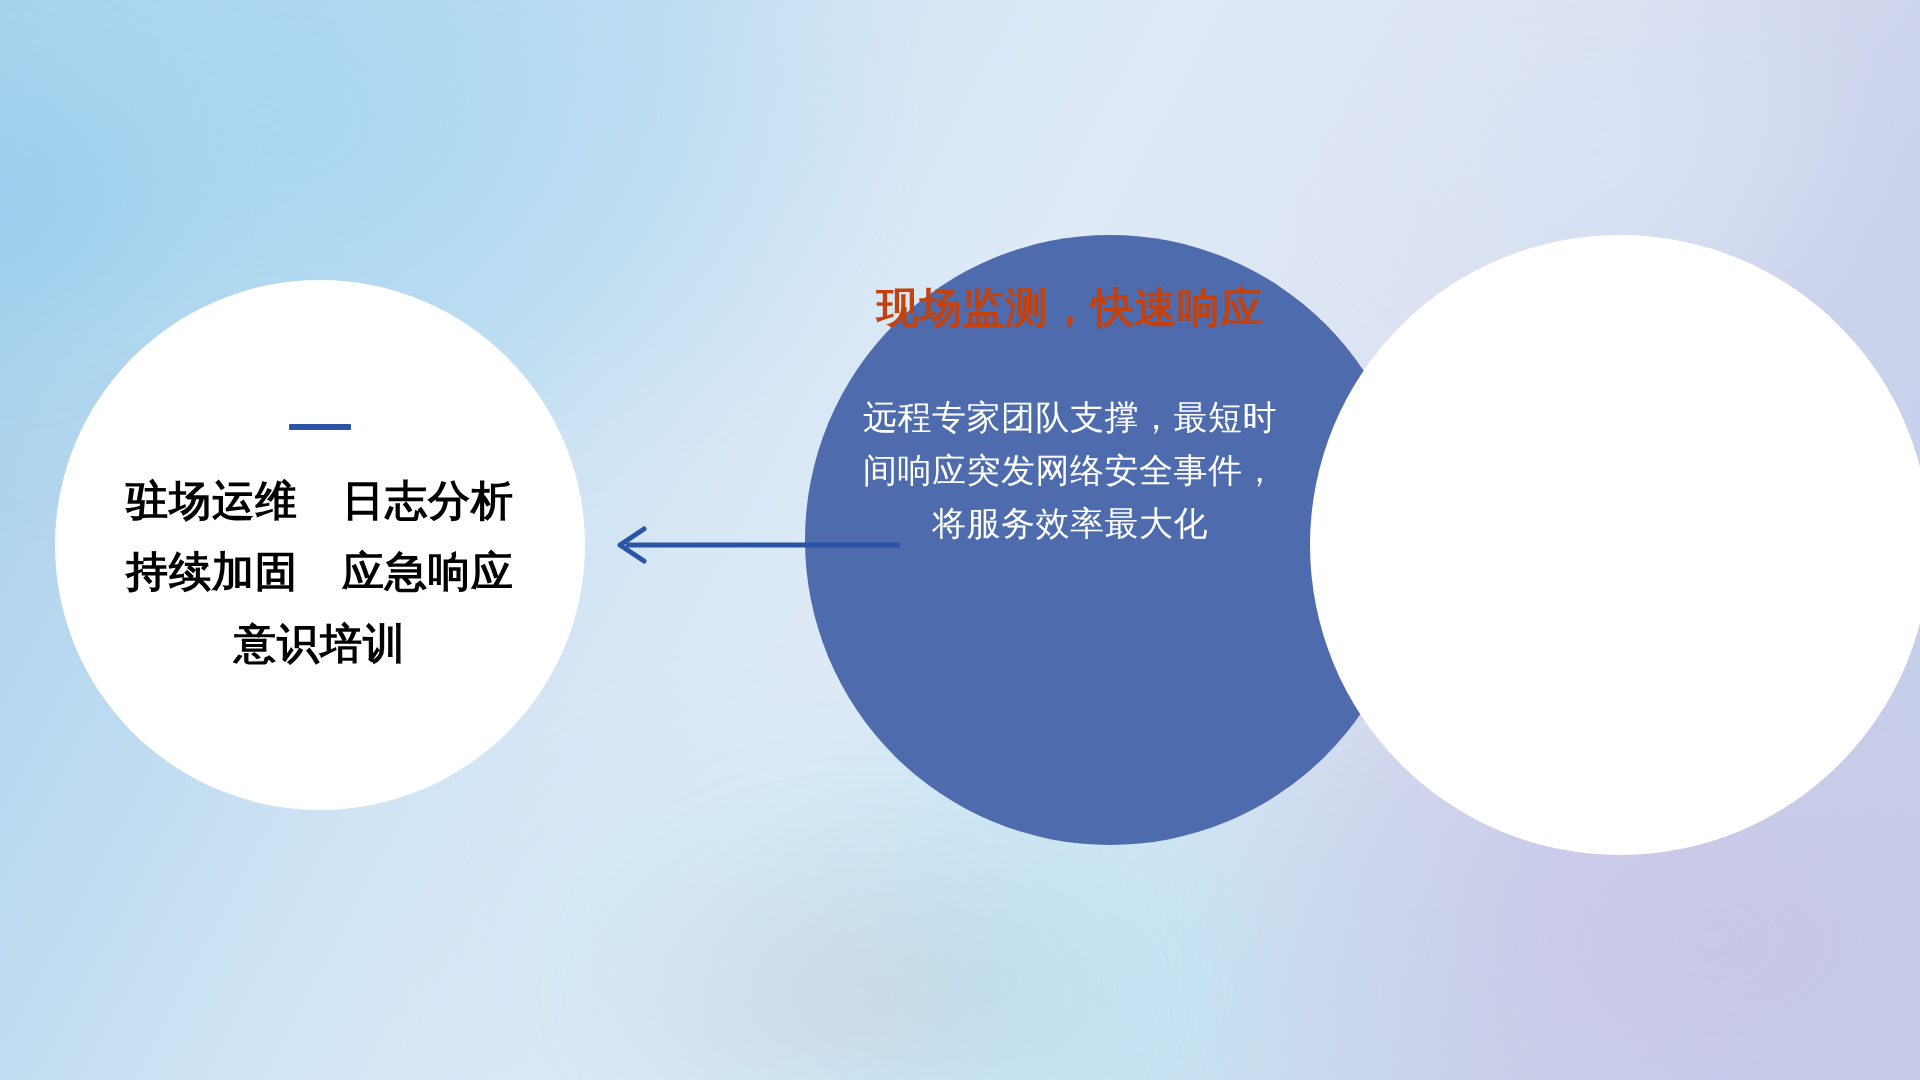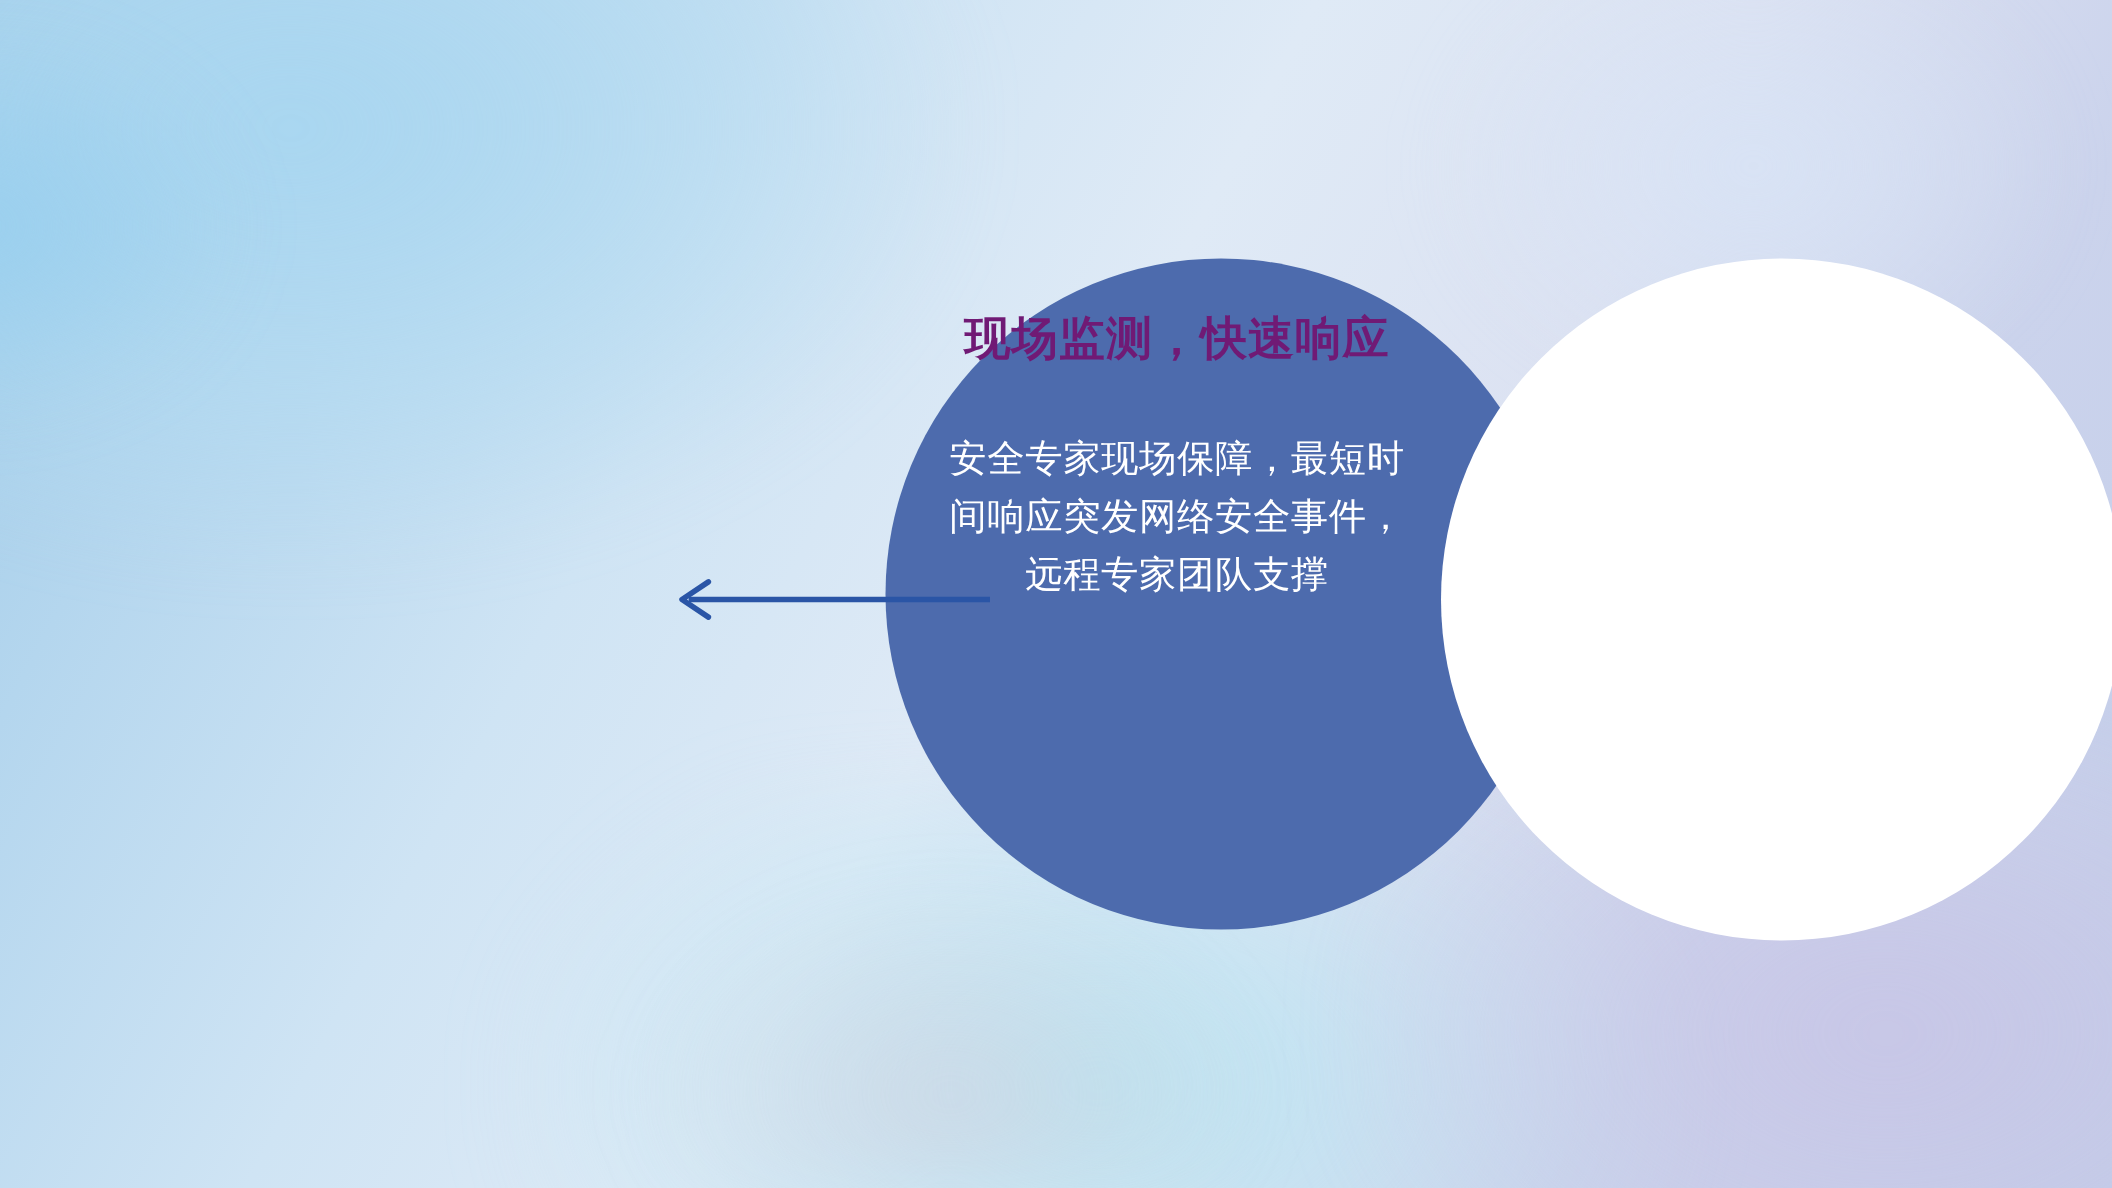--- a/index.html
+++ b/index.html
@@ -167,21 +167,21 @@
 
   
   .mid-content {
     position: absolute;
     left: 855px;
     top: 285px;
     width: 430px;
     text-align: center;
   }
   .mid-title {
-    color: #701a75;
+    color: #c2410c;
     font-weight: 700;
     font-size: 42px;
     line-height: 1.1;
     letter-spacing: 1px;
     white-space: nowrap;
   }
   .mid-body {
     margin-top: 60px;
     color: #ffffff;
     font-weight: 400;
@@ -234,24 +234,40 @@
   <div class="bg-glow-d"></div>
   <div class="bg-glow-e"></div>
   <div class="bg-glow-b"></div>
   <div class="bg-glow-f"></div>
   <div class="bg-glow-c"></div>
 
   <div class="circle circle-middle"></div>
 
   <div class="circle circle-right"></div>
 
+  <div class="circle circle-left">
+    <div class="divider-dash"></div>
+    <div class="left-lines">
+      <div class="left-line">
+        <span>驻场运维</span>
+        <span>日志分析</span>
+      </div>
+      <div class="left-line">
+        <span>持续加固</span>
+        <span>应急响应</span>
+      </div>
+      <div class="left-line single">
+        <span>意识培训</span>
+      </div>
+    </div>
+  </div>
 
   <div class="mid-content">
     <div class="mid-title">现场监测，快速响应</div>
-    <div class="mid-body">安全专家现场保障，最短时间响应突发网络安全事件，远程专家团队支撑</div>
+    <div class="mid-body">远程专家团队支撑，最短时间响应突发网络安全事件，将服务效率最大化</div>
   </div>
 
 
   <svg class="arrow-svg" viewBox="0 0 300 70">
     <line x1="300" y1="35" x2="26" y2="35" stroke="#2a55a6" stroke-width="5"></line>
     <polyline points="44,19 20,35 44,51" fill="none" stroke="#2a55a6" stroke-width="5" stroke-linecap="round" stroke-linejoin="round"></polyline>
   </svg>
 
 </div>
 

